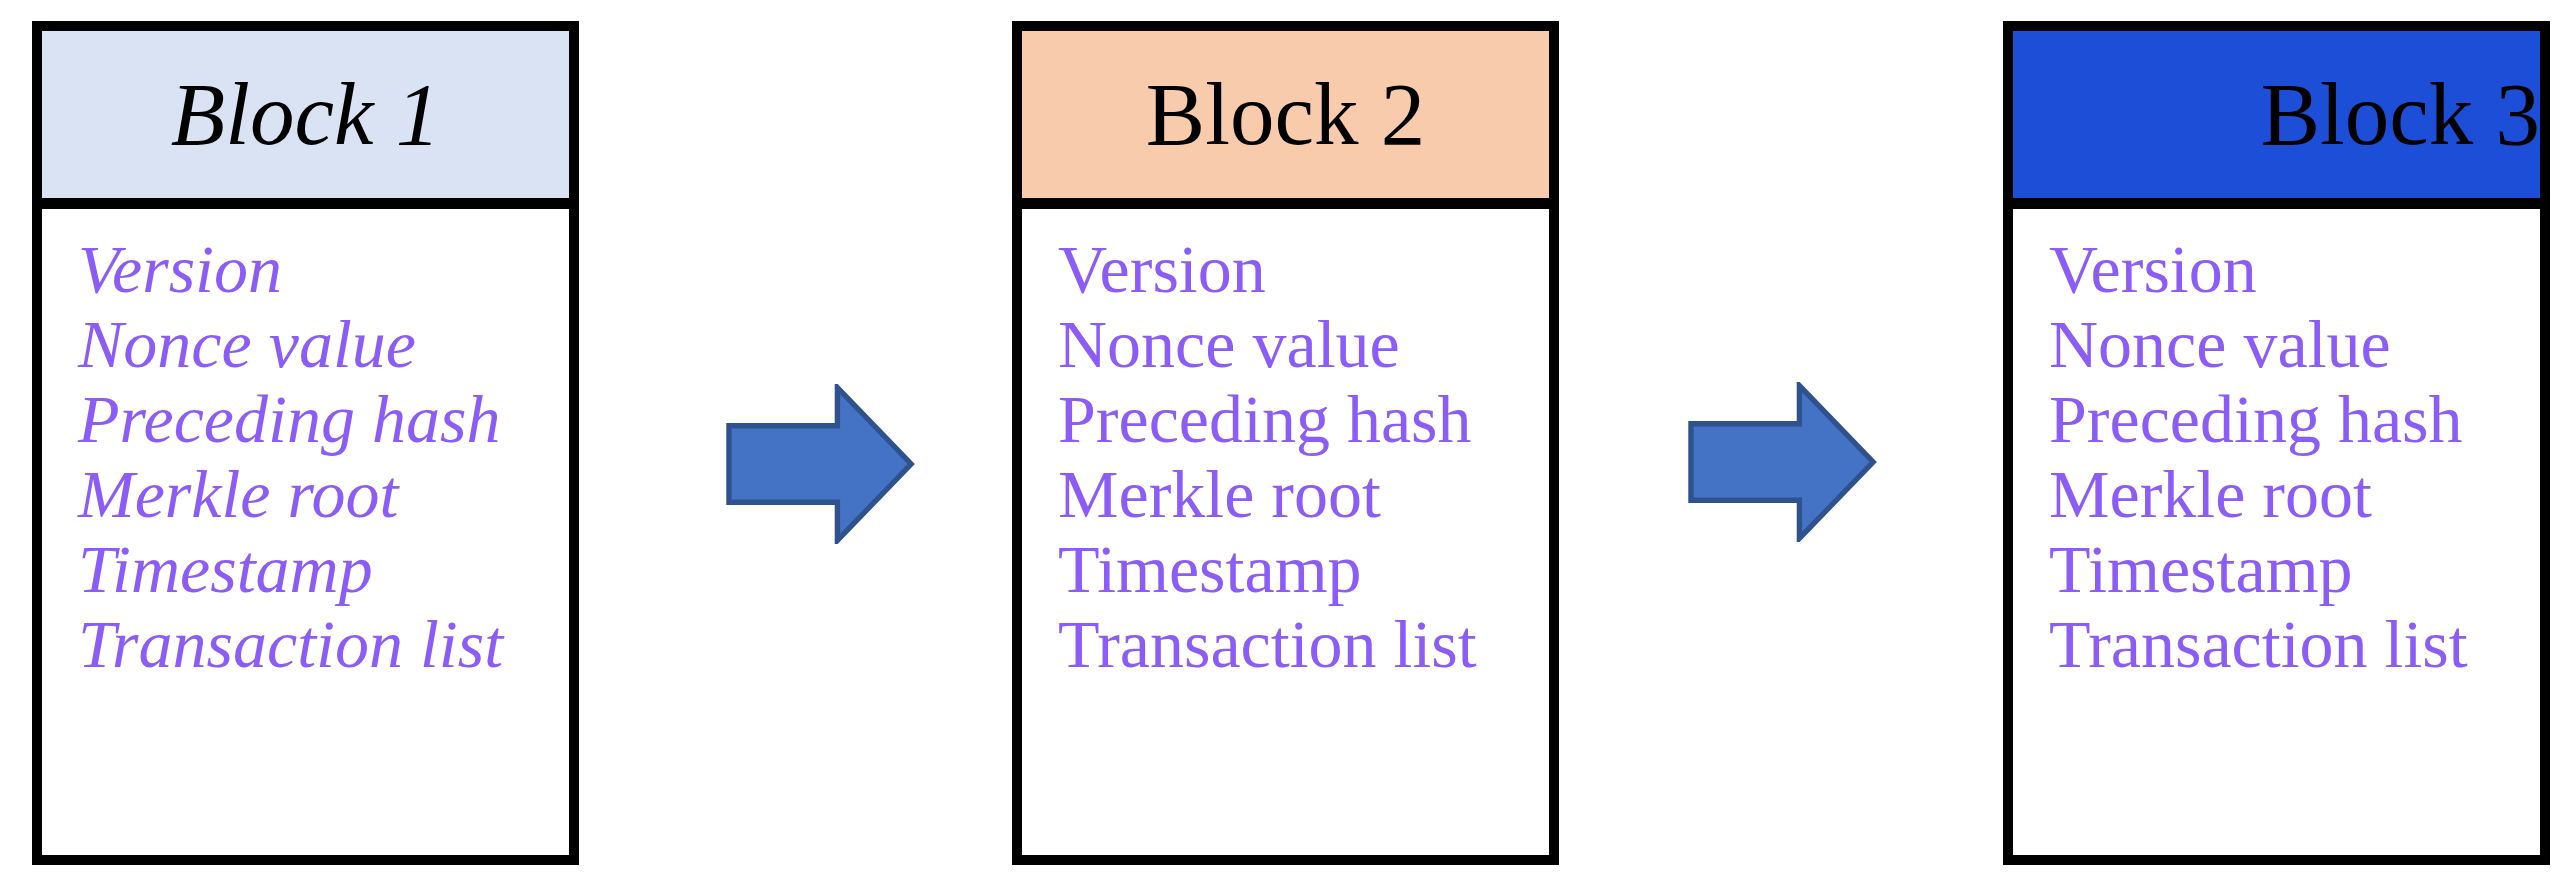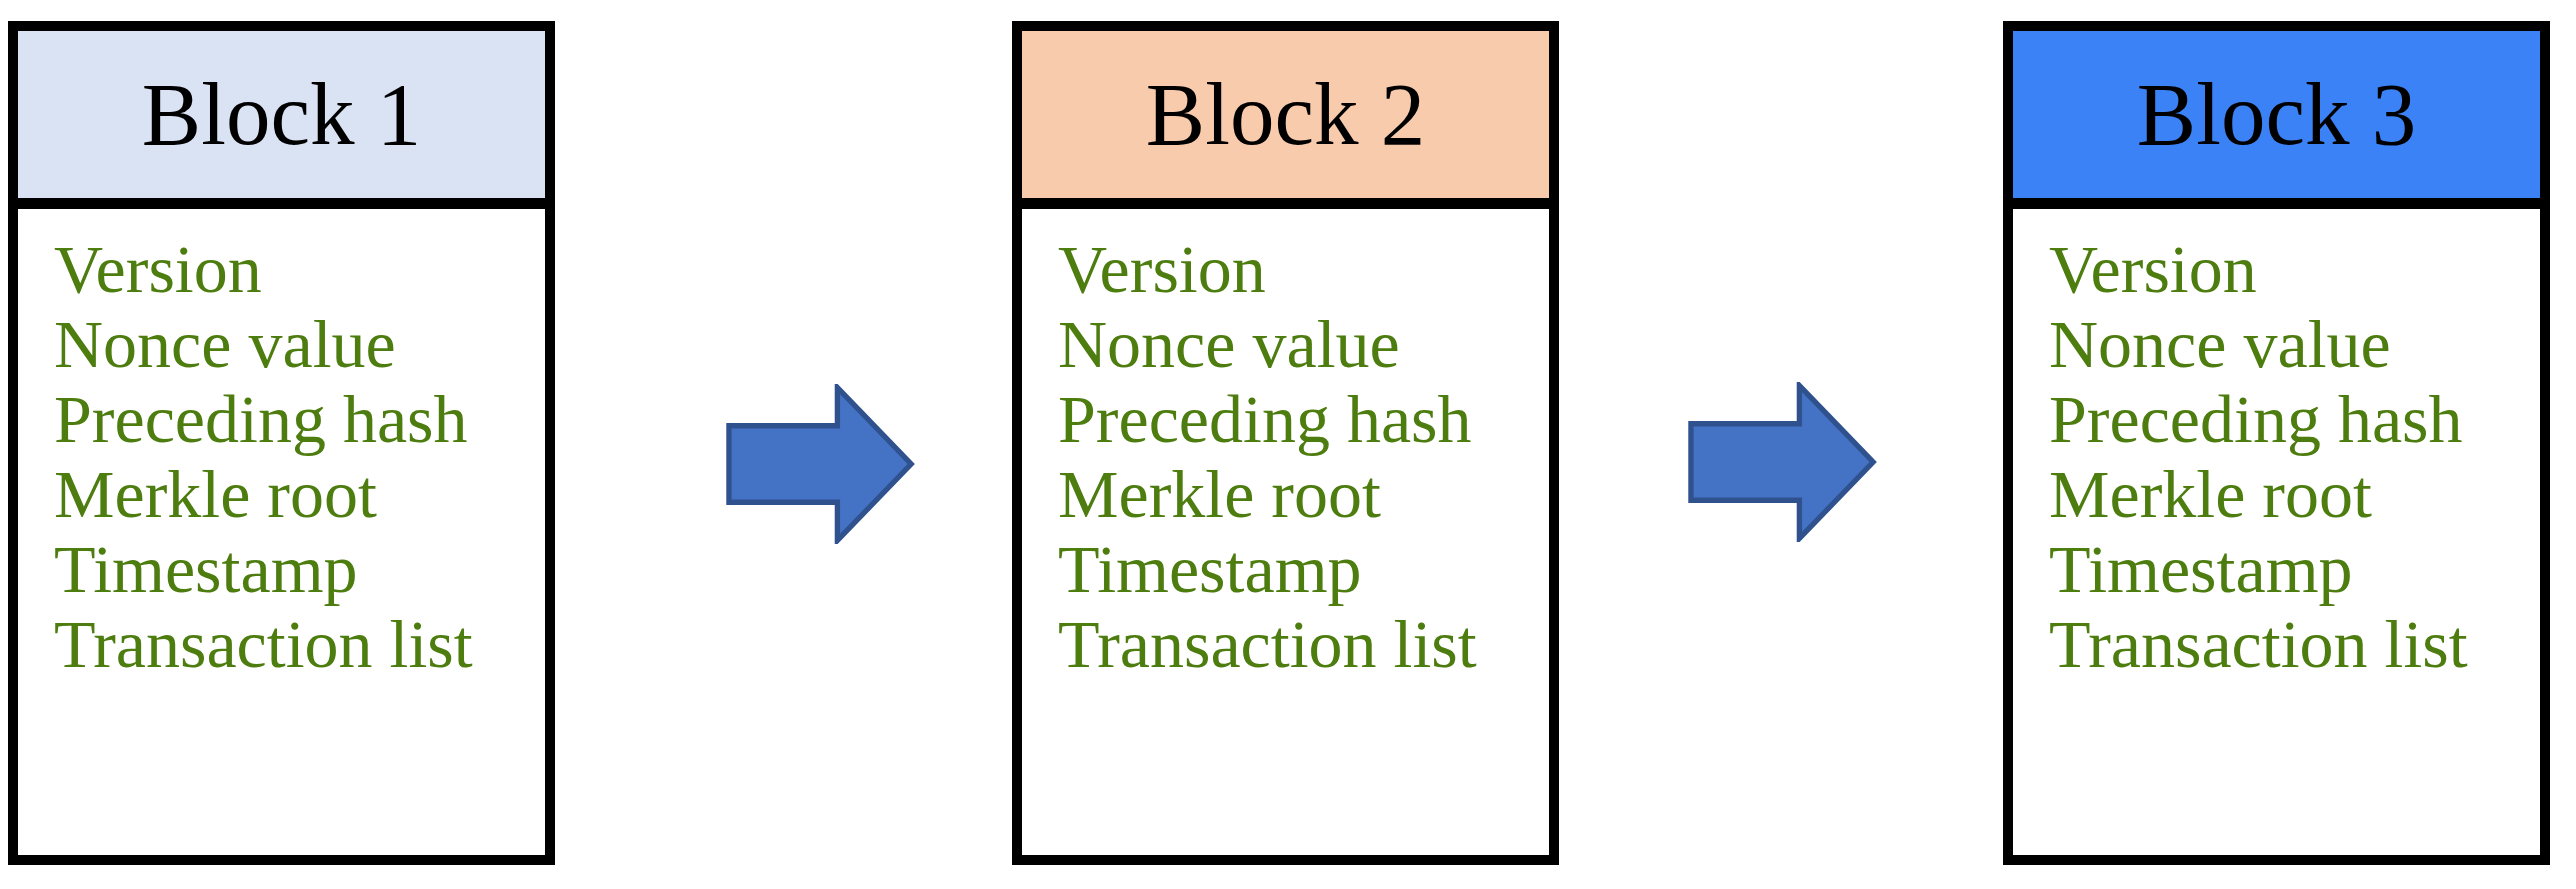--- a/index.html
+++ b/index.html
@@ -19,21 +19,21 @@
   }
   .block {
     position: absolute;
     top: 21.4px;
     width: 547px;
     height: 844px;
     box-sizing: border-box;
     border: 10.7px solid #000000;
     background: #ffffff;
   }
-  .block-1 { left: 8px; }
+  .block-1 { left: 32px; font-style: italic; }
   .block-2 { left: 1012px; font-family: Liberation Serif, serif; }
   .block-3 { left: 2003px; }
   .block-header {
     box-sizing: border-box;
     height: 178px;
     border-bottom: 11.6px solid #000000;
     display: flex;
     align-items: center;
     justify-content: center;
   }
@@ -41,21 +41,21 @@
     font-size: 89px;
     line-height: 1;
     color: #000000;
     white-space: nowrap;
     letter-spacing: 0px;
   }
   .block-body {
     box-sizing: border-box;
     height: 645px;
     padding: 23px 14.2px 0 36px;
-    color: #4d7c0f;
+    color: #8b5cf6;
   }
   .field {
     font-size: 68px;
     line-height: 75px;
     white-space: nowrap;
   }
   .flow-arrow {
     position: absolute;
     width: 189px;
     height: 160px;
@@ -103,21 +103,21 @@
     </div>
   </div>
 
   <div class="flow-arrow flow-arrow-2">
     <svg viewBox="0 0 212 180">
       <path d="M3,47 L125,47 L125,4 L208,90 L125,176 L125,133 L3,133 Z" stroke-width="6" stroke-linejoin="miter" fill="#4472C4" stroke="#2F528F"></path>
     </svg>
   </div>
 
   <div class="block block-3" style="border-color: rgb(0, 0, 0);">
-    <div class="block-header" style="background-color: #3b82f6;">
+    <div class="block-header" style="background-color: #1d4ed8; justify-content: flex-end;">
       <div class="block-title">Block 3</div>
     </div>
     <div class="block-body">
       <div class="field">Version</div>
       <div class="field">Nonce value</div>
       <div class="field">Preceding hash</div>
       <div class="field">Merkle root</div>
       <div class="field">Timestamp</div>
       <div class="field">Transaction list</div>
     </div>

